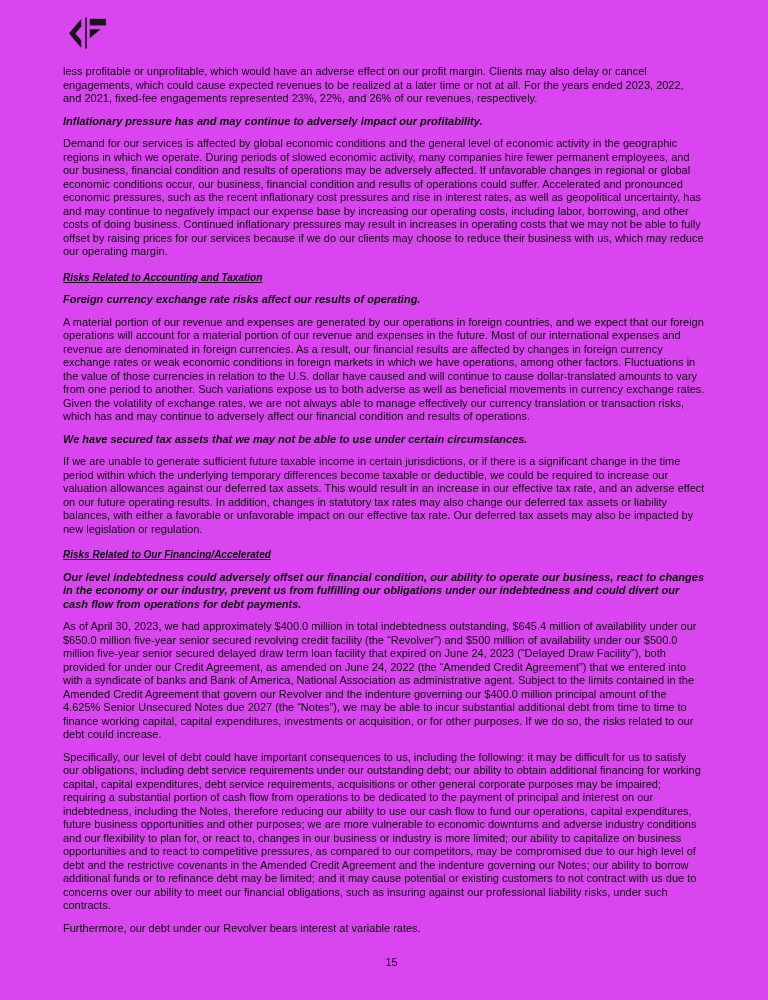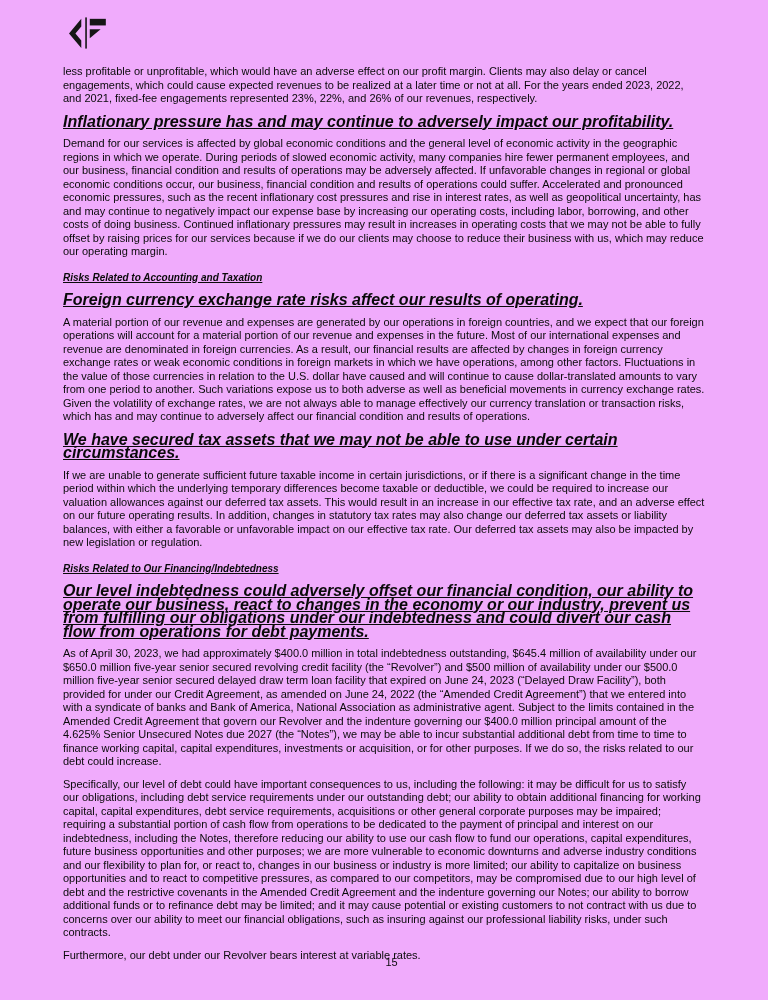--- a/index.html
+++ b/index.html
@@ -5,47 +5,46 @@
   html, body {
     margin: 0;
     padding: 0;
     background: #ffffff;
   }
   .page {
     position: relative;
     width: 768px;
     height: 1000px;
     margin: 0 auto;
-    background: #f0abfc;
+    background: #d946ef;
     color: #0a0a0a;
     font-family: "Liberation Sans", sans-serif;
     box-sizing: border-box;
     padding: 16px 63px 0 63px;
     overflow: hidden;
   }
   .logo {
     width: 46px;
     height: 34px;
     margin-bottom: 15px;
   }
   .logo svg { display: block; }
   .content { width: 642px; }
   .para {
     font-size: 11px;
     line-height: 13.5px;
     margin: 0 0 9px 0;
     text-align: left;
   }
   .risk-heading {
-    font-size: 16px;
+    font-size: 11px;
     line-height: 13.5px;
     font-weight: bold;
     font-style: italic;
     margin: 0 0 9px 0;
-    text-decoration: underline;
   }
   .section-heading {
     font-size: 10px;
     line-height: 13.5px;
     font-weight: bold;
     font-style: italic;
     text-decoration: underline;
     margin: 12px 0 9px 0;
   }
   .page-number {
@@ -91,21 +90,21 @@
     <p class="section-heading">Risks Related to Accounting and Taxation</p>
 
     <p class="risk-heading">Foreign currency exchange rate risks affect our results of operating.</p>
 
     <p class="para">A material portion of our revenue and expenses are generated by our operations in foreign countries, and we expect that our foreign operations will account for a material portion of our revenue and expenses in the future. Most of our international expenses and revenue are denominated in foreign currencies. As a result, our financial results are affected by changes in foreign currency exchange rates or weak economic conditions in foreign markets in which we have operations, among other factors. Fluctuations in the value of those currencies in relation to the U.S. dollar have caused and will continue to cause dollar-translated amounts to vary from one period to another. Such variations expose us to both adverse as well as beneficial movements in currency exchange rates. Given the volatility of exchange rates, we are not always able to manage effectively our currency translation or transaction risks, which has and may continue to adversely affect our financial condition and results of operations.</p>
 
     <p class="risk-heading">We have secured tax assets that we may not be able to use under certain circumstances.</p>
 
     <p class="para">If we are unable to generate sufficient future taxable income in certain jurisdictions, or if there is a significant change in the time period within which the underlying temporary differences become taxable or deductible, we could be required to increase our valuation allowances against our deferred tax assets. This would result in an increase in our effective tax rate, and an adverse effect on our future operating results. In addition, changes in statutory tax rates may also change our deferred tax assets or liability balances, with either a favorable or unfavorable impact on our effective tax rate. Our deferred tax assets may also be impacted by new legislation or regulation.</p>
 
-    <p class="section-heading">Risks Related to Our Financing/Indebtedness</p>
+    <p class="section-heading">Risks Related to Our Financing/Accelerated</p>
 
     <p class="risk-heading">Our level indebtedness could adversely offset our financial condition, our ability to operate our business, react to changes in the economy or our industry, prevent us from fulfilling our obligations under our indebtedness and could divert our cash flow from operations for debt payments.</p>
 
     <p class="para">As of April 30, 2023, we had approximately $400.0 million in total indebtedness outstanding, $645.4 million of availability under our $650.0 million five-year senior secured revolving credit facility (the “Revolver”) and $500 million of availability under our $500.0 million five-year senior secured delayed draw term loan facility that expired on June 24, 2023 (“Delayed Draw Facility”), both provided for under our Credit Agreement, as amended on June 24, 2022 (the “Amended Credit Agreement”) that we entered into with a syndicate of banks and Bank of America, National Association as administrative agent. Subject to the limits contained in the Amended Credit Agreement that govern our Revolver and the indenture governing our $400.0 million principal amount of the 4.625% Senior Unsecured Notes due 2027 (the “Notes”), we may be able to incur substantial additional debt from time to time to finance working capital, capital expenditures, investments or acquisition, or for other purposes. If we do so, the risks related to our debt could increase.</p>
 
     <p class="para">Specifically, our level of debt could have important consequences to us, including the following: it may be difficult for us to satisfy our obligations, including debt service requirements under our outstanding debt; our ability to obtain additional financing for working capital, capital expenditures, debt service requirements, acquisitions or other general corporate purposes may be impaired; requiring a substantial portion of cash flow from operations to be dedicated to the payment of principal and interest on our indebtedness, including the Notes, therefore reducing our ability to use our cash flow to fund our operations, capital expenditures, future business opportunities and other purposes; we are more vulnerable to economic downturns and adverse industry conditions and our flexibility to plan for, or react to, changes in our business or industry is more limited; our ability to capitalize on business opportunities and to react to competitive pressures, as compared to our competitors, may be compromised due to our high level of debt and the restrictive covenants in the Amended Credit Agreement and the indenture governing our Notes; our ability to borrow additional funds or to refinance debt may be limited; and it may cause potential or existing customers to not contract with us due to concerns over our ability to meet our financial obligations, such as insuring against our professional liability risks, under such contracts.</p>
 
     <p class="para">Furthermore, our debt under our Revolver bears interest at variable rates.</p>
 
   </main>

